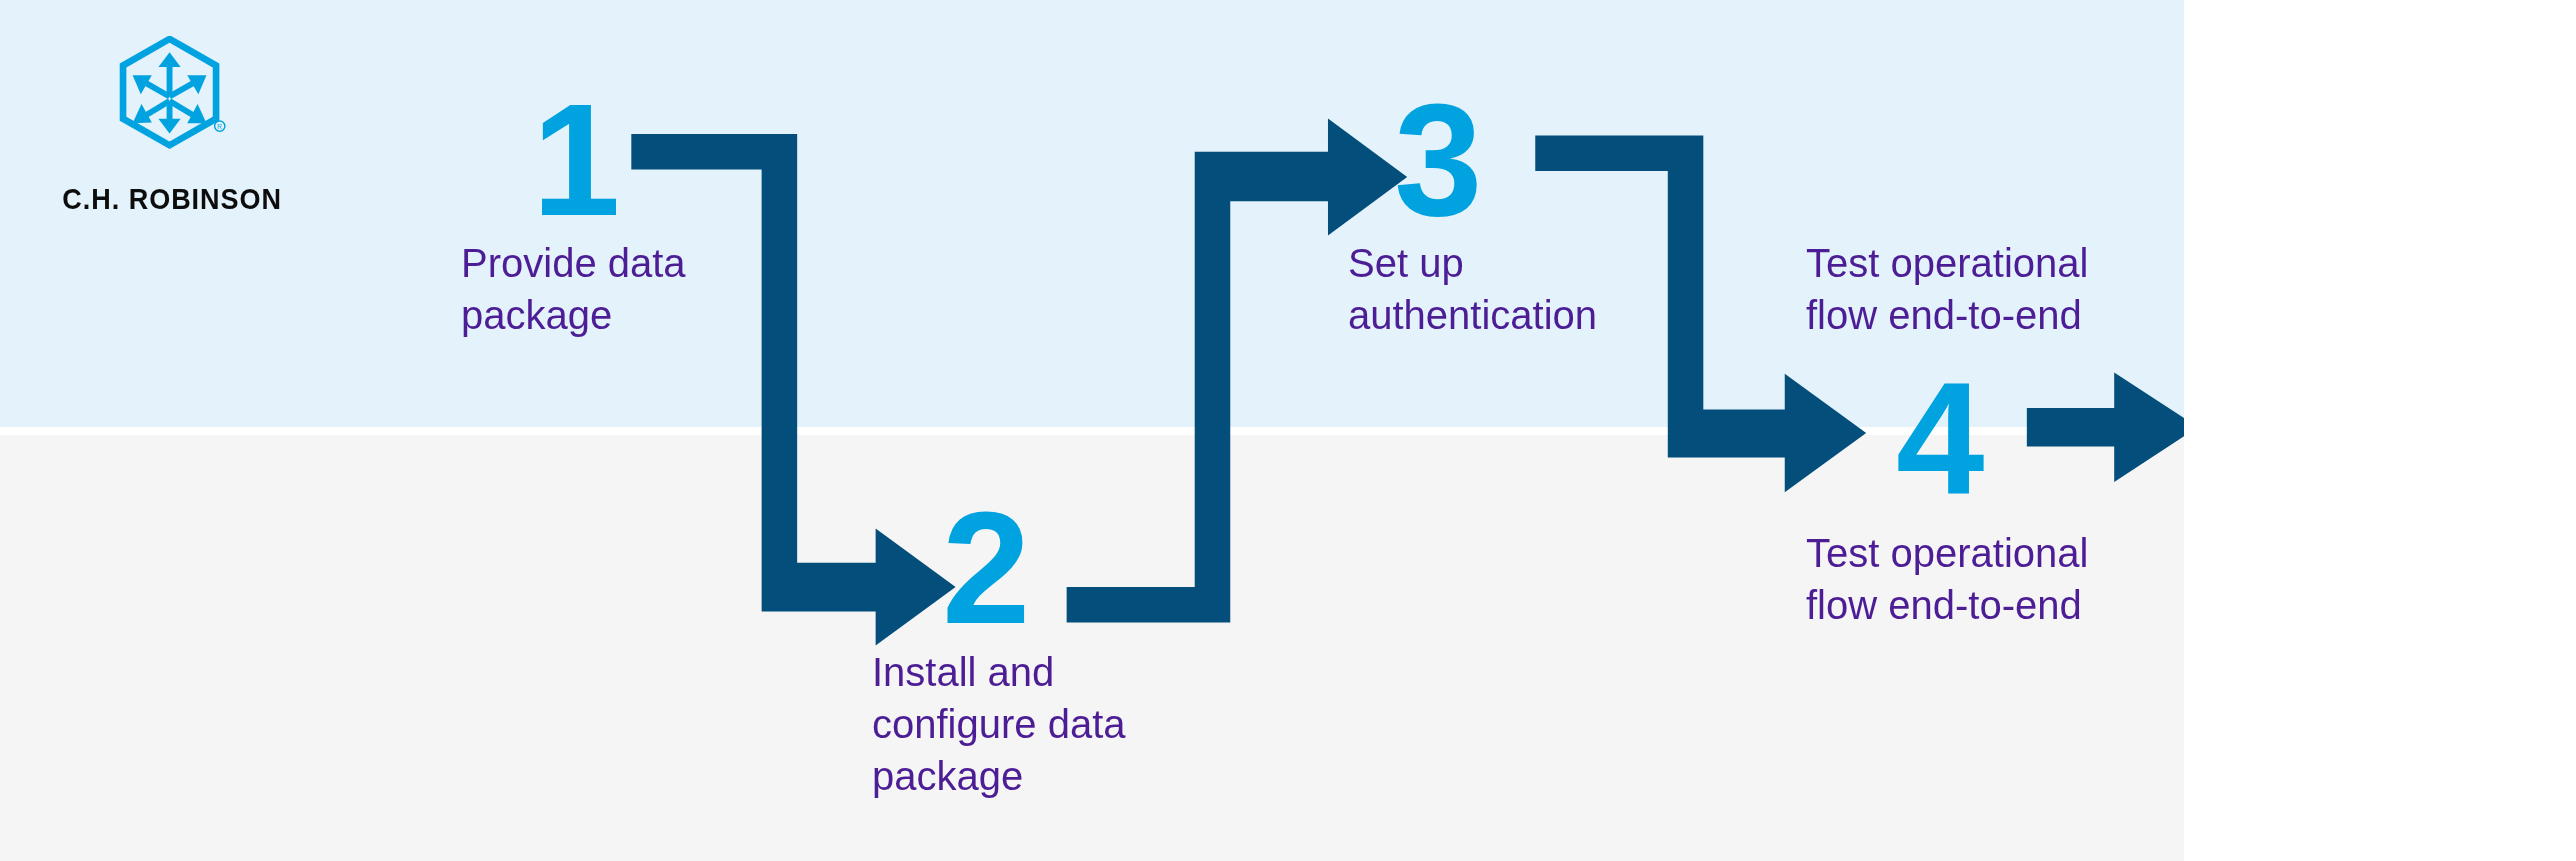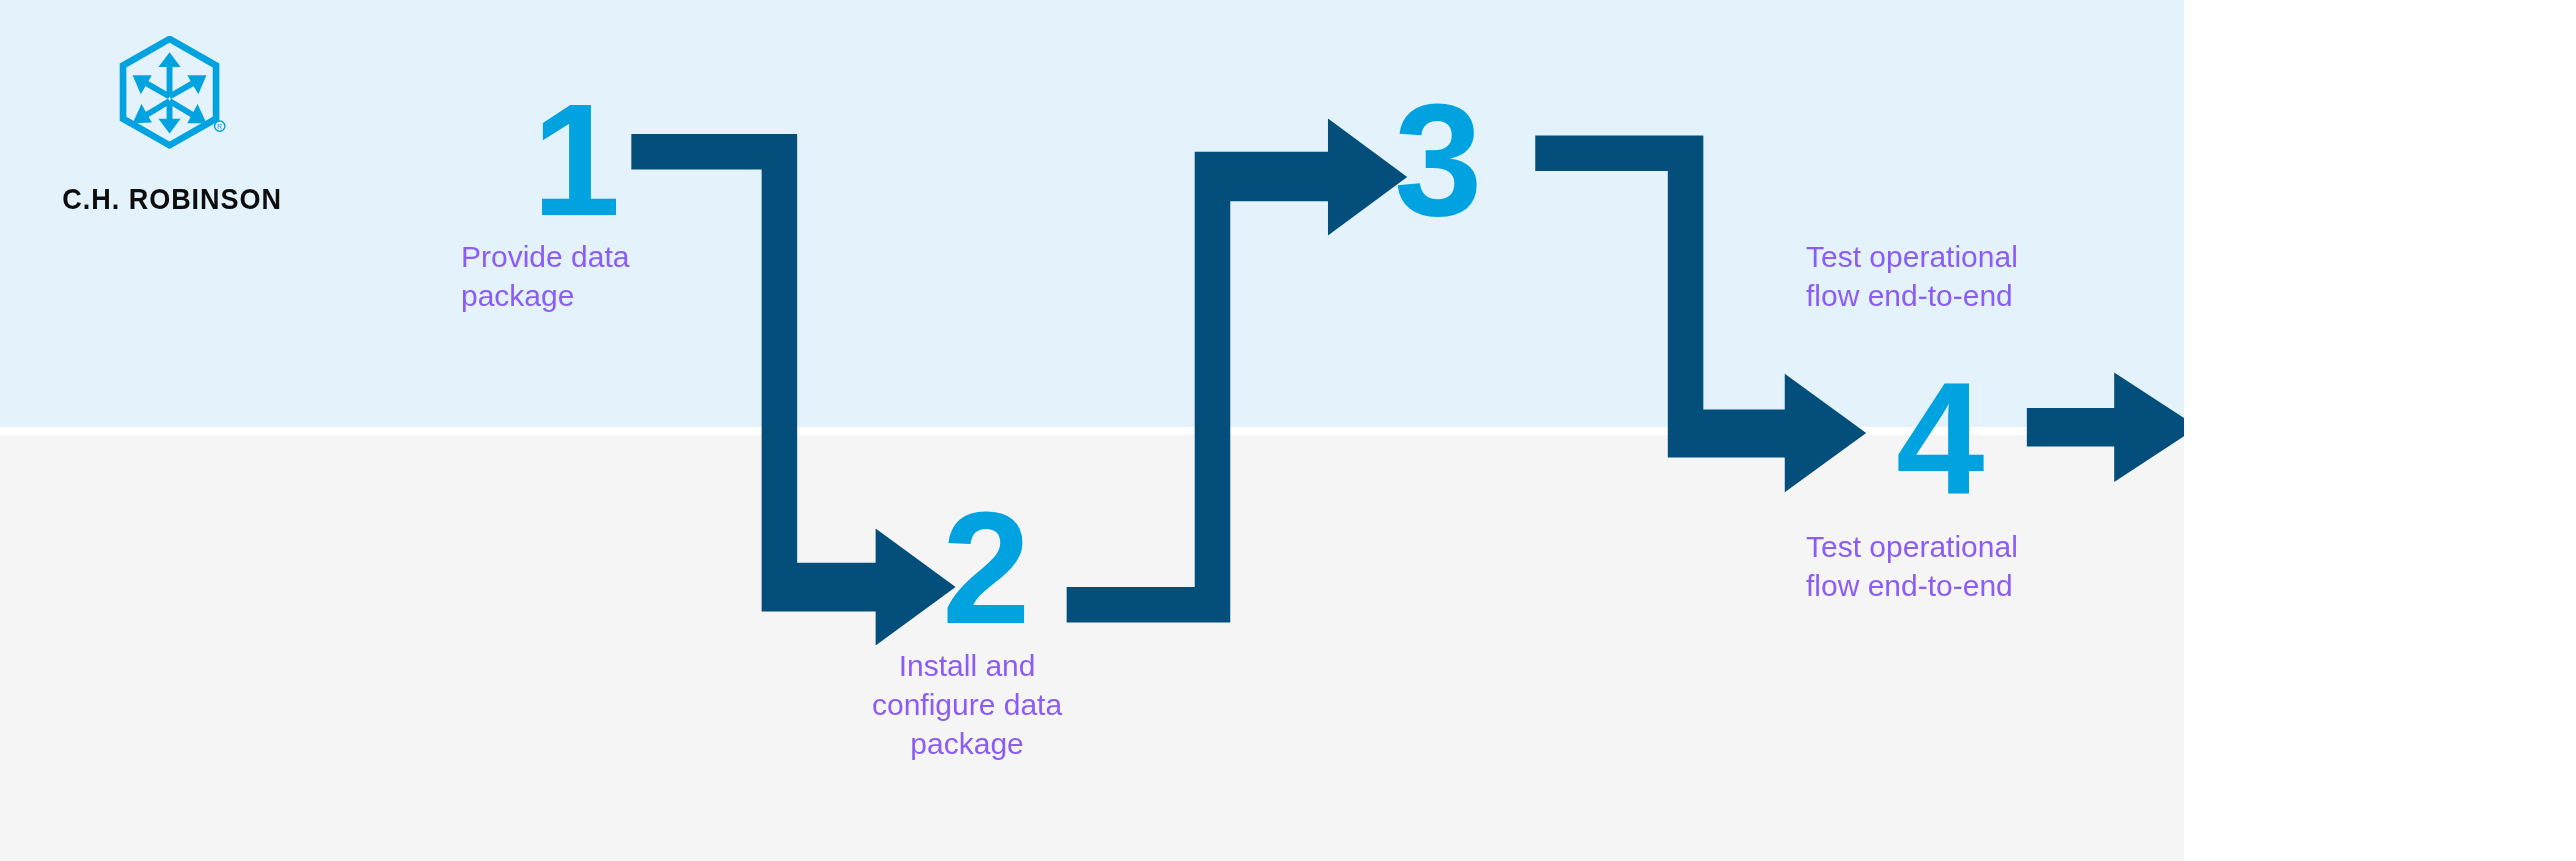--- a/index.html
+++ b/index.html
@@ -52,27 +52,27 @@
     letter-spacing:-3px;
   }
   #num-1{left:532px;top:81px;}
   #num-2{left:942px;top:489px;}
   #num-3{left:1394px;top:81px;}
   #num-4{left:1896px;top:359px;}
 
   
   .step-text{
     position:absolute;
-    color:#8b5cf6;
-    font-size:30px;
+    color:#4c1d95;
+    font-size:40px;
     line-height:1.30;
     white-space:pre-line;
   }
   #txt-1{left:461px;top:237px;}
-  #txt-2{left:872px;top:646px;text-align:center;}
+  #txt-2{left:872px;top:646px;}
   #txt-3{left:1348px;top:237px;}
   #txt-4a{left:1806px;top:237px;}
   #txt-4b{left:1806px;top:527px;}
 
   
   #go-live{
     position:absolute;left:2240px;top:296px;
     color:#034e7b;
     font-weight:bold;
     font-size:96px;
@@ -139,20 +139,22 @@
   <div class="step-num" id="num-1">1</div>
   <div class="step-num" id="num-2">2</div>
   <div class="step-num" id="num-3">3</div>
   <div class="step-num" id="num-4">4</div>
 
   <div class="step-text" id="txt-1">Provide data
 package</div>
   <div class="step-text" id="txt-2">Install and
 configure data
 package</div>
+  <div class="step-text" id="txt-3">Set up
+authentication</div>
   <div class="step-text" id="txt-4a">Test operational
 flow end-to-end</div>
   <div class="step-text" id="txt-4b">Test operational
 flow end-to-end</div>
 
 
 </div>
 
 
 </body></html>

